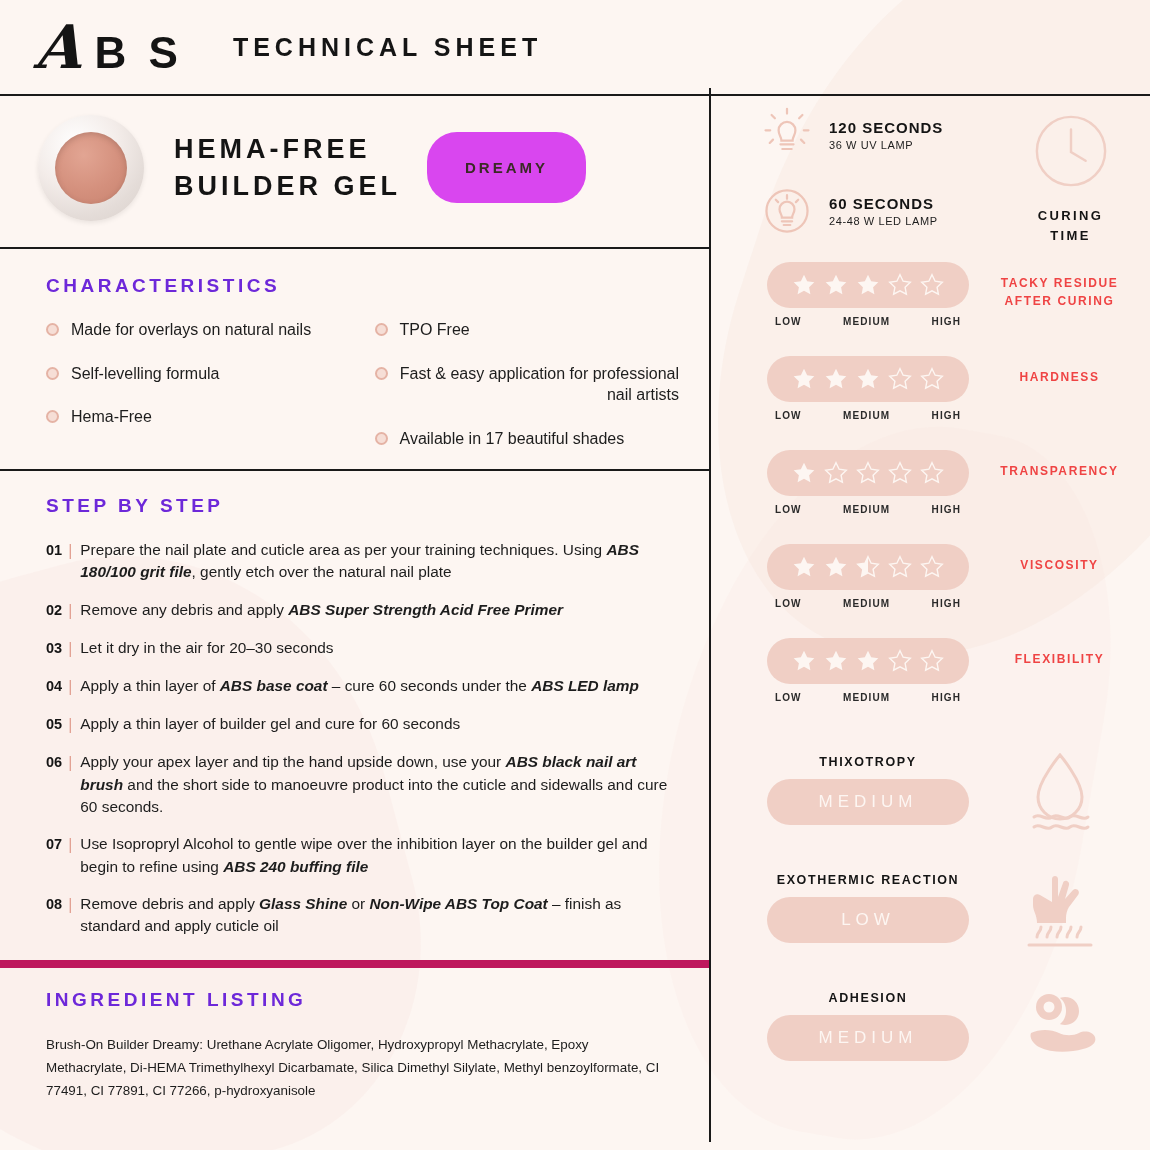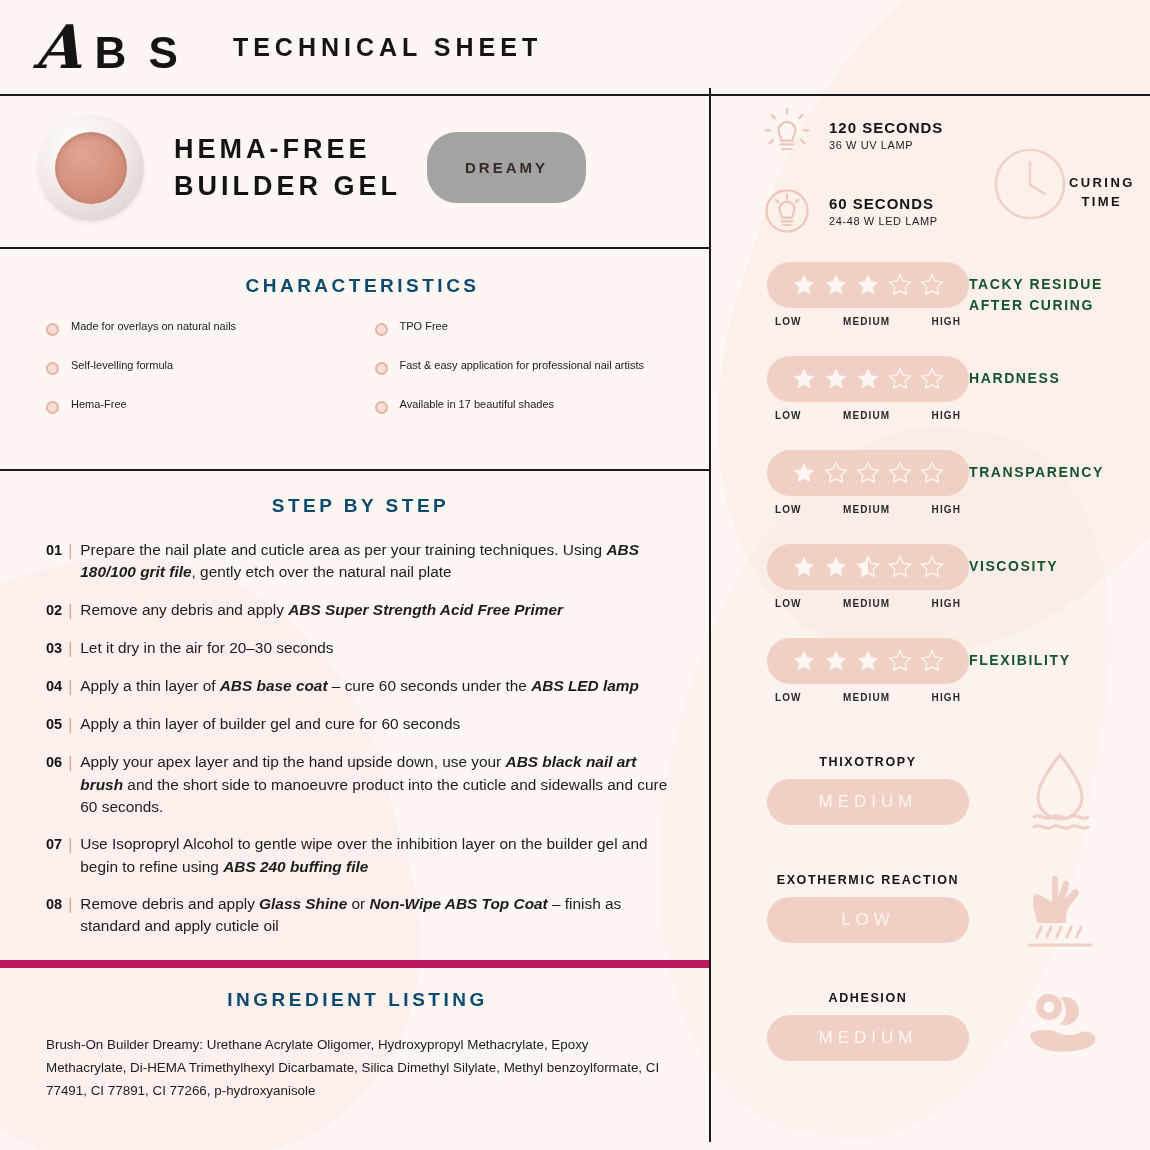--- a/index.html
+++ b/index.html
@@ -114,21 +114,21 @@
   .product-name {
     margin-left: 30px;
     font-size: 27px;
     font-weight: 700;
     letter-spacing: 4px;
     color: #141414;
     line-height: 1.35;
   }
   .shade-pill {
     margin-left: 26px;
-    background: #a3a3a3;
+    background: #d946ef;
     border-radius: 30px;
     padding: 27px 38px;
     font-size: 15px;
     font-weight: 700;
     letter-spacing: 3px;
     color: #3a2a25;
     align-self: center;
   }
   .product-row { display: flex; align-items: center; }
 
@@ -136,23 +136,22 @@
   .characteristics {
     position: relative;
     height: 222px;
     border-bottom: 2px solid #1a1a1a;
     padding: 26px 30px 0 46px;
   }
   .sec-title {
     font-size: 19px;
     font-weight: 700;
     letter-spacing: 3.5px;
-    color: #0c4a6e;
+    color: #6d28d9;
     margin-bottom: 22px;
-    text-align: center;
   }
   .char-grid {
     display: flex;
   }
   .char-col { width: 50%; }
   .char-col.right { padding-left: 12px; }
   .char-item {
     display: flex;
     align-items: flex-start;
     margin-bottom: 22px;
@@ -160,23 +159,24 @@
   .bullet {
     width: 13px; height: 13px;
     border-radius: 50%;
     border: 2px solid #e5b3a5;
     background: #f6ded6;
     margin-right: 12px;
     margin-top: 4px;
     flex: 0 0 auto;
   }
   .char-text {
-    font-size: 11px;
+    font-size: 16px;
     color: #1d1d1d;
     line-height: 1.35;
+    text-align: right;
   }
 
   
   .steps {
     position: relative;
     height: 497px;
     border-bottom: 8px solid #be185d;
     padding: 24px 34px 0 46px;
   }
   .step {
@@ -233,21 +233,21 @@
   .cure-icon { width: 56px; height: 58px; flex: 0 0 auto; }
   .cure-txt { margin-left: 14px; }
   .cure-main {
     font-size: 15px; font-weight: 700; letter-spacing: 1px; color: #141414;
   }
   .cure-sub {
     font-size: 11px; color: #1d1d1d; letter-spacing: .6px; margin-top: 3px;
   }
   .curing-right {
     flex: 1;
-    display: flex; flex-direction: row; align-items: center;
+    display: flex; flex-direction: column; align-items: center;
     padding-top: 6px;
   }
   .clock-wrap { width: 78px; height: 78px; }
   .curing-label {
     margin-top: 16px;
     text-align: center;
     font-size: 13px; font-weight: 700; letter-spacing: 2.4px;
     color: #141414; line-height: 1.5;
   }
 
@@ -270,24 +270,25 @@
     display: flex; justify-content: space-between;
     margin-top: 8px;
     padding: 0 8px;
     font-size: 10px;
     letter-spacing: 1.1px;
     color: #2a2a2a;
     font-weight: 700;
   }
   .rating-title {
     flex: 1;
-    font-size: 14px;
+    font-size: 12px;
     font-weight: 700;
     letter-spacing: 1.6px;
-    color: #14532d;
+    color: #ef4444;
+    text-align: center;
     line-height: 1.5;
     padding-top: 12px;
   }
 
   
   .prop-block {
     display: flex;
     align-items: center;
     margin-top: 10px;
     height: 108px;

